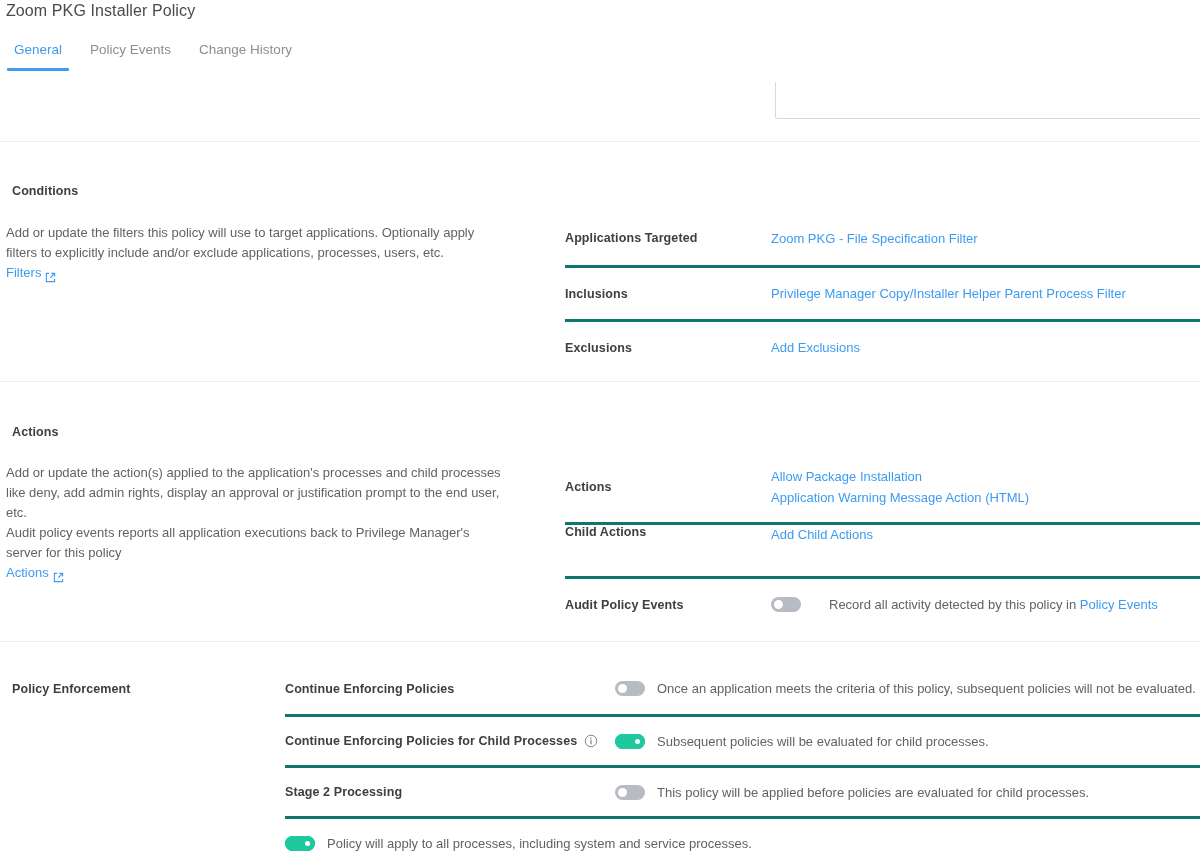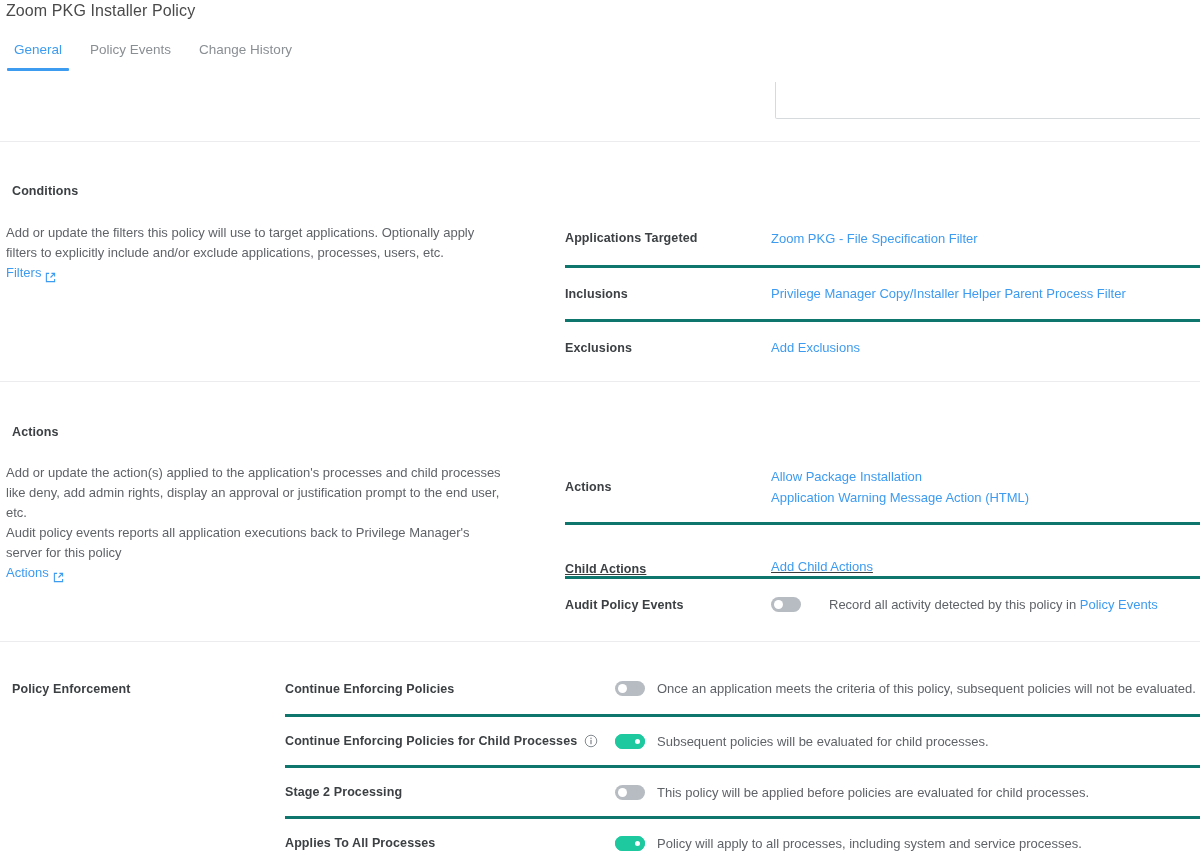--- a/index.html
+++ b/index.html
@@ -140,21 +140,21 @@
 
   
   .cond-rows { left: 565px; top: 211px; width: 635px; }
   .cond-rows .row { height: 54px; align-items: center; }
   .cond-rows .row-label { width: 206px; }
 
   
   .act-rows { left: 565px; top: 452px; width: 635px; }
   .act-rows .row-label { width: 206px; }
   .act-rows .row.r1 { height: 70px; align-items: center; }
-  .act-rows .row.r2 { height: 54px; align-items: flex-end; text-decoration: underline; }
+  .act-rows .row.r2 { height: 54px; align-items: flex-start; }
   .act-rows .row.r3 { height: 54px; align-items: center; }
 
   
   .pe-rows { left: 285px; top: 663px; width: 915px; }
   .pe-rows .row { height: 51px; align-items: center; }
   .pe-rows .row-label { width: 330px; }
   .pe-rows .row-value { display: flex; align-items: center; gap: 12px; }
   .pe-desc { font-size: 13px; color: #5f6368; }
 
   
@@ -355,23 +355,20 @@
         </div>
         <div class="row-value">
           <span class="toggle off">
               <span class="knob"></span>
             </span>
           <span class="pe-desc">This policy will be applied before policies are evaluated for child processes.</span>
         </div>
       </div>
 
       <div class="row">
-        <div class="row-label">
-          <span>Applies To All Processes</span>
-        </div>
         <div class="row-value">
           <span class="toggle on">
               <span class="knob"></span>
             </span>
           <span class="pe-desc">Policy will apply to all processes, including system and service processes.</span>
         </div>
       </div>
 
     </div>
   </div>

